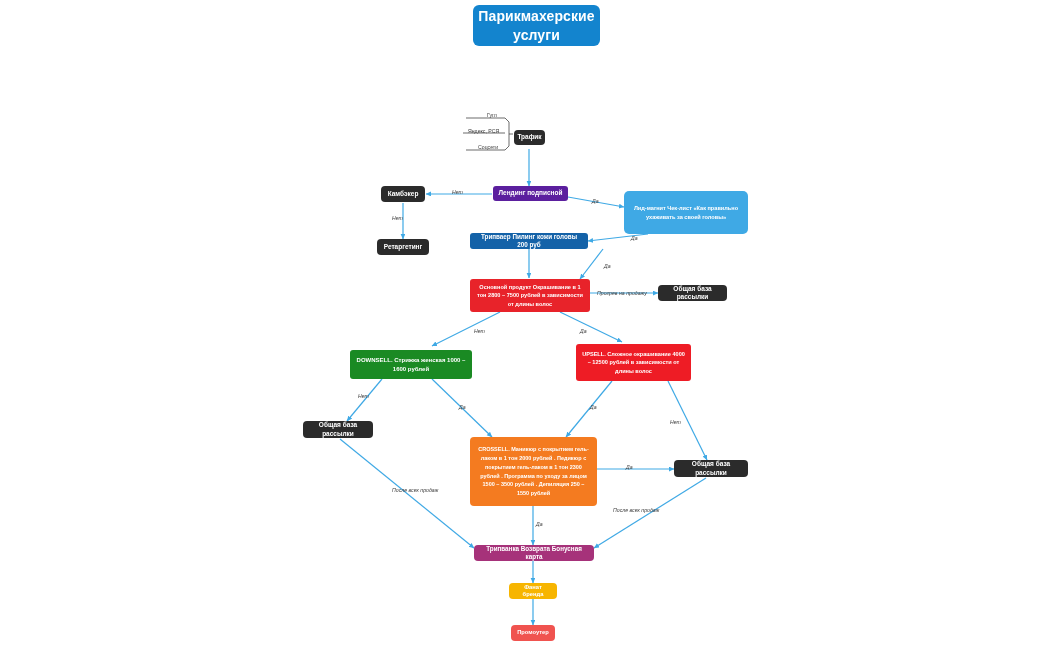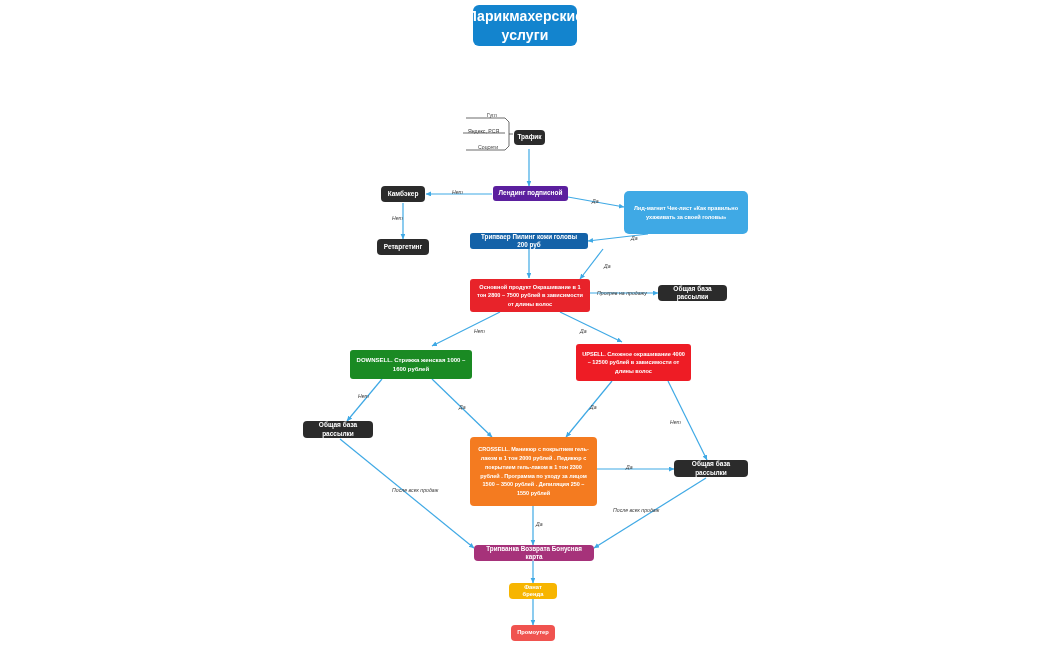--- a/index.html
+++ b/index.html
@@ -179,21 +179,21 @@
 
     <path d="M533,506 L533,545" stroke="#3fa9e5" stroke-width="1.2" fill="none" marker-end="url(#arrow)"></path>
 
     <path d="M706,478 L594,548" stroke="#3fa9e5" stroke-width="1.2" fill="none" marker-end="url(#arrow)"></path>
 
     <path d="M533,561 L533,583" stroke="#3fa9e5" stroke-width="1.2" fill="none" marker-end="url(#arrow)"></path>
 
     <path d="M533,599 L533,625" stroke="#3fa9e5" stroke-width="1.2" fill="none" marker-end="url(#arrow)"></path>
   </svg>
 
-  <div class="node node-title" style="left:473px; top:5px; width:104px; height:41px;">
+  <div class="node node-title" style="left:473px; top:5px; width:127px; height:41px;">
     <span>Парикмахерские услуги</span>
   </div>
 
   <div class="traffic-label" style="left:487px; top:112px;">Гугл</div>
   <div class="traffic-label" style="left:468px; top:128px;">Яндекс, РСЯ</div>
   <div class="traffic-label" style="left:478px; top:144px;">Соцсети</div>
 
   <div class="node node-dark" style="left:514px; top:130px; width:31px; height:15px;">
     <span>Трафик</span>
   </div>

